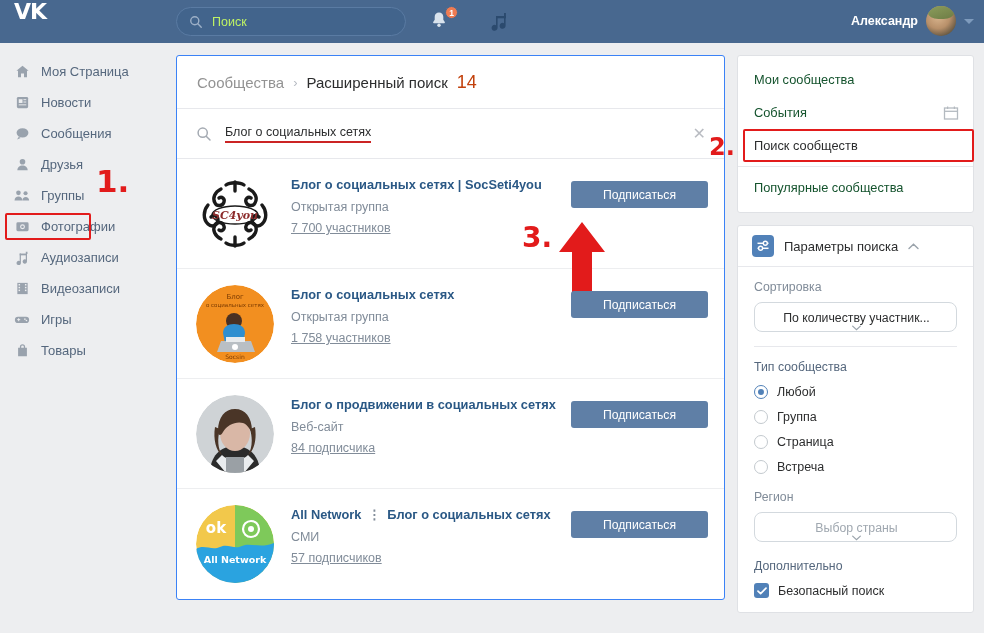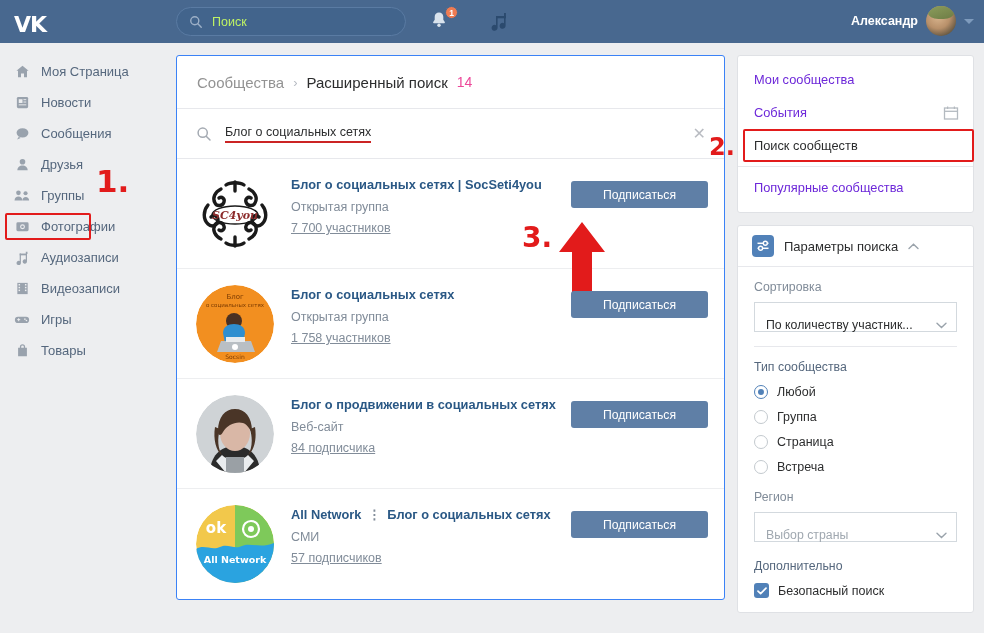--- a/index.html
+++ b/index.html
@@ -6,21 +6,21 @@
   html, body {
     width: 984px; height: 633px;
     font-family: "Liberation Sans", sans-serif;
     background: #edeef0;
     overflow: hidden;
   }
   
   .topbar {
     position: absolute; top: 0; left: 0; width: 984px; height: 43px;
     background: #48688f;
-    display: flex; align-items: flex-end;
+    display: flex; align-items: flex-start;
   }
   .vk-logo {
     width: 70px; margin-left: 14px;
     color: #fff; font-size: 25px; font-weight: bold; letter-spacing: -1px;
     font-family: "DejaVu Sans", sans-serif;
   }
   .top-search {
     position: absolute; left: 176px; top: 7px;
     width: 230px; height: 29px;
     background: #42648c; border-radius: 16px;
@@ -81,21 +81,21 @@
     position: absolute; left: 176px; top: 55px; width: 549px;
     background: #fff; border: 1px solid #3b82f6; border-radius: 3px;
   }
   .crumb {
     height: 53px; display: flex; align-items: center; padding-left: 20px;
     gap: 9px; border-bottom: 1px solid #e7e8ec;
   }
   .crumb-dim { font-size: 15px; color: #939393; }
   .crumb-sep { font-size: 13px; color: #b6bbc2; }
   .crumb-cur { font-size: 15px; color: #2c2d2e; }
-  .crumb-count { font-size: 14px; color: #ec4899; }
+  .crumb-count { font-size: 18px; color: #c2410c; }
   .srch-row {
     height: 50px; display: flex; align-items: center; padding: 0 16px 0 19px;
     border-bottom: 1px solid #e7e8ec; position: relative;
   }
   .srch-val {
     font-size: 12.5px; color: #2c2d2e; margin-left: 13px;
     border-bottom: 2.5px solid #cb2424; padding-bottom: 2px;
   }
   .clear-x {
     position: absolute; right: 18px; top: 17px;
@@ -122,43 +122,43 @@
     position: absolute; left: 382px; top: 63px; width: 46px; height: 75px;
   }
   
   .right { position: absolute; left: 737px; top: 55px; width: 237px; }
   .card {
     background: #fff; border: 1px solid #dfe1e5; border-radius: 3px;
     margin-bottom: 12px;
   }
   .menu-item {
     height: 33px; display: flex; align-items: center; justify-content: space-between;
-    padding: 0 14px 0 16px; font-size: 12.8px; color: #6d28d9; cursor: pointer;
+    padding: 0 14px 0 16px; font-size: 12.8px; color: #14532d; cursor: pointer;
   }
   .menu-item.active { color: #2c2d2e; }
   .menu-div { height: 1px; background: #e7e8ec; margin: 4px 0; }
   .hl-box2 {
     position: absolute; left: 5px; top: 73px; width: 231px; height: 33px;
     border: 2.5px solid #e21b1b; border-radius: 2px; pointer-events: none;
   }
   .param-head {
     height: 41px; display: flex; align-items: center; gap: 10px;
     padding: 0 14px; border-bottom: 1px solid #e7e8ec;
   }
   .param-ico {
     width: 22px; height: 22px; background: #5181b8; border-radius: 4px;
     display: flex; align-items: center; justify-content: center;
   }
   .param-title { font-size: 13px; color: #2c2d2e; }
   .param-body { padding: 13px 16px 14px; }
   .field-lbl { font-size: 12.3px; color: #818c99; margin-bottom: 8px; }
   .select {
-    height: 30px; border: 1px solid #d3d9de; border-radius: 0; background: #fff;
+    height: 30px; border: 1px solid #d3d9de; border-radius: 8px; background: #fff;
     display: flex; align-items: center; justify-content: space-between;
-    padding: 16px 9px 0 11px; font-size: 12.3px; color: #2c2d2e; cursor: pointer;
+    padding: 8px 9px 0 11px; font-size: 12.3px; color: #2c2d2e; cursor: pointer; flex-direction: column;
   }
   .select.ph-sel { color: #a0a8b0; }
   .sect-div { height: 1px; background: #e7e8ec; margin: 14px 0 13px; }
   .radio-row { display: flex; align-items: center; gap: 9px; margin-bottom: 11px; cursor: pointer; }
   .radio {
     width: 14px; height: 14px; border-radius: 50%; border: 1px solid #c3c9ce;
     background: #fff; flex: 0 0 14px; position: relative;
   }
   .radio.on { border-color: #5181b8; }
   .radio.on::after {

